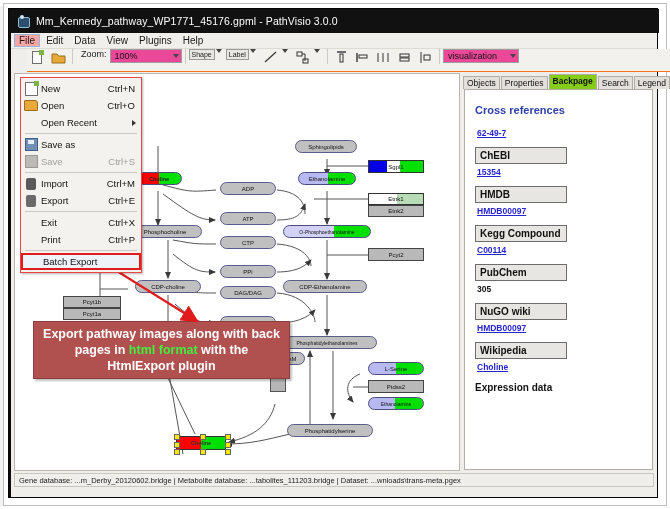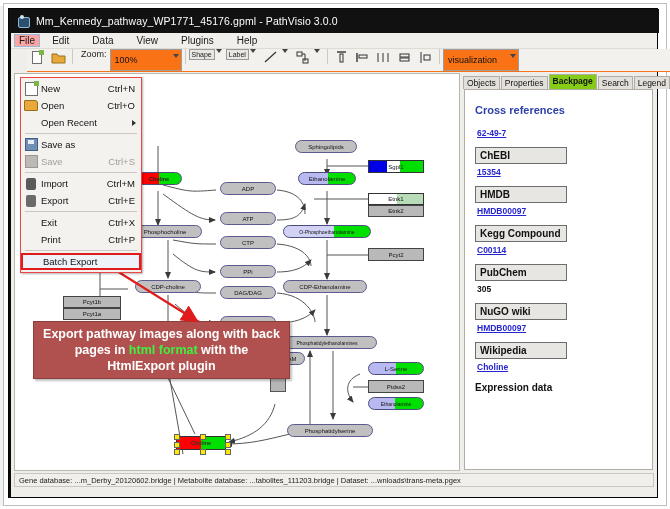--- a/index.html
+++ b/index.html
@@ -21,30 +21,30 @@
   .title-ico{width:13px;height:13px;margin-left:8px;margin-right:6px;position:relative;}
   .title-ico:before{content:"";position:absolute;left:1px;top:2px;width:10px;height:9px;
      border:1px solid #8fb7d6;border-radius:2px;background:#2d4f6e;}
   .title-ico:after{content:"";position:absolute;left:3px;top:0px;width:4px;height:4px;
      border-radius:50%;background:#cfe4f4;}
   .title-txt{color:#fdfdfd;font-size:10.5px;letter-spacing:.1px;white-space:nowrap;}
 
   
   .menubar{position:absolute;left:0;top:0;width:646px;height:16px;background:#f1efeb;
      border-bottom:1px solid #dedad4;display:flex;align-items:center;padding-left:3px;box-sizing:border-box;}
-  .menu-item{font-size:10px;color:#1a1a1a;padding:1px 11px;margin-right:1px;white-space:nowrap;}
+  .menu-item{font-size:10px;color:#1a1a1a;padding:1px 5px;margin-right:1px;white-space:nowrap;}
   .menu-item.active{background:#fca5a5;border:1px solid #9ab7d8;padding:0 4px;}
 
   
   .toolbar{position:absolute;left:16px;top:16px;width:646px;height:22px;background:#f3f1ed;
     border-bottom:1px solid #f97316;display:flex;align-items:flex-start;}
   .tb-btn{width:17px;height:17px;margin:0 2px;position:relative;}
   .tb-sep{width:1px;height:15px;background:#cdc9c3;margin:0 3px;}
   .zoom-lbl{font-size:9px;color:#1a1a1a;margin:0 3px 0 5px;}
-  .combo{height:22px;border:1px solid #9d9d9d;background:#f97316;display:flex;align-items:center;
+  .combo{height:14px;border:1px solid #9d9d9d;background:#ec4899;display:flex;align-items:center;
      font-size:9px;color:#111;padding-left:4px;box-sizing:border-box;position:relative;}
   .combo .arr{position:absolute;right:2px;top:4px;width:0;height:0;
      border-left:3px solid transparent;border-right:3px solid transparent;border-top:4px solid #444;}
   .zoom-combo{width:72px;}
   .vis-combo{width:76px;}
   .drop-arr{width:0;height:0;border-left:3px solid transparent;border-right:3px solid transparent;
      border-top:4px solid #444;margin:0 4px 0 1px;}
   .tb-txt{font-size:7px;color:#222;border:1px solid #999;background:#e9e7e3;padding:1px 2px;}
 
   

